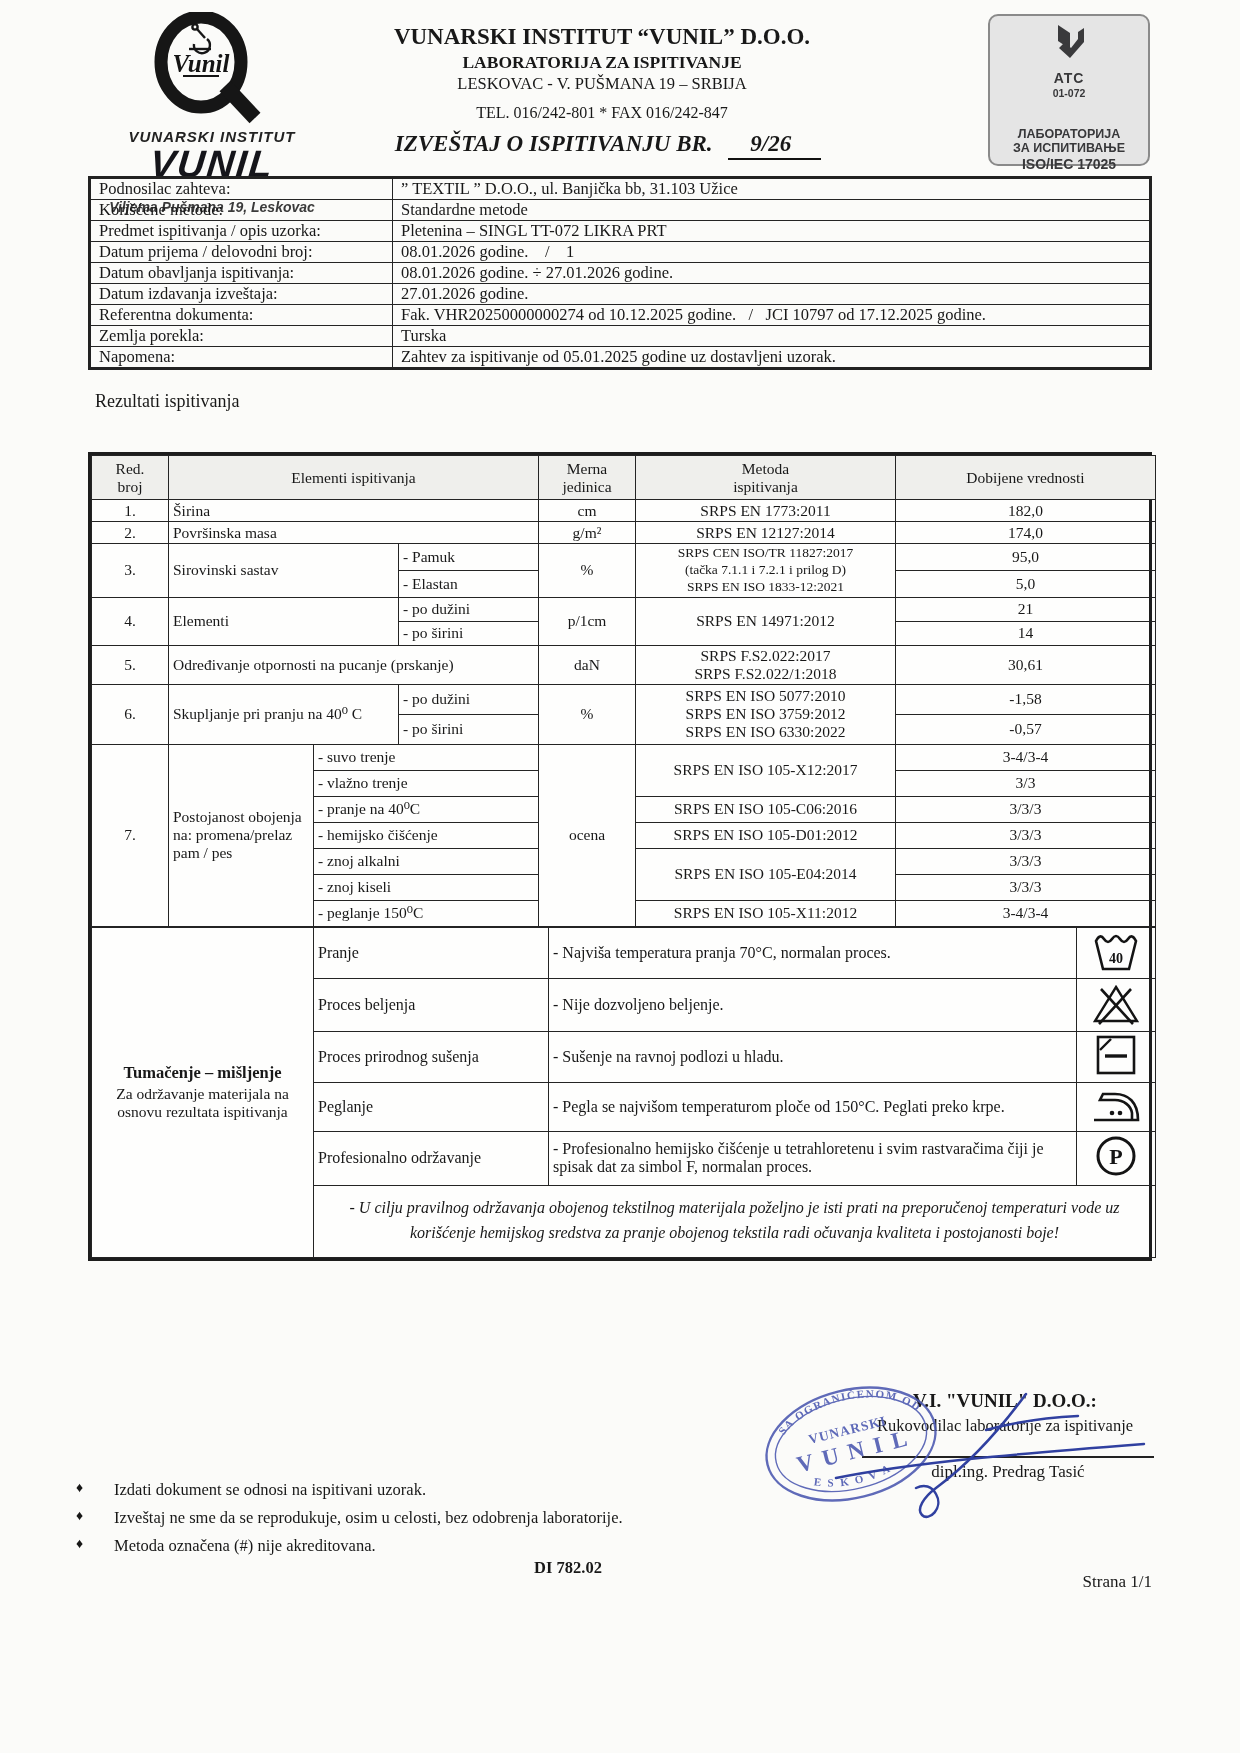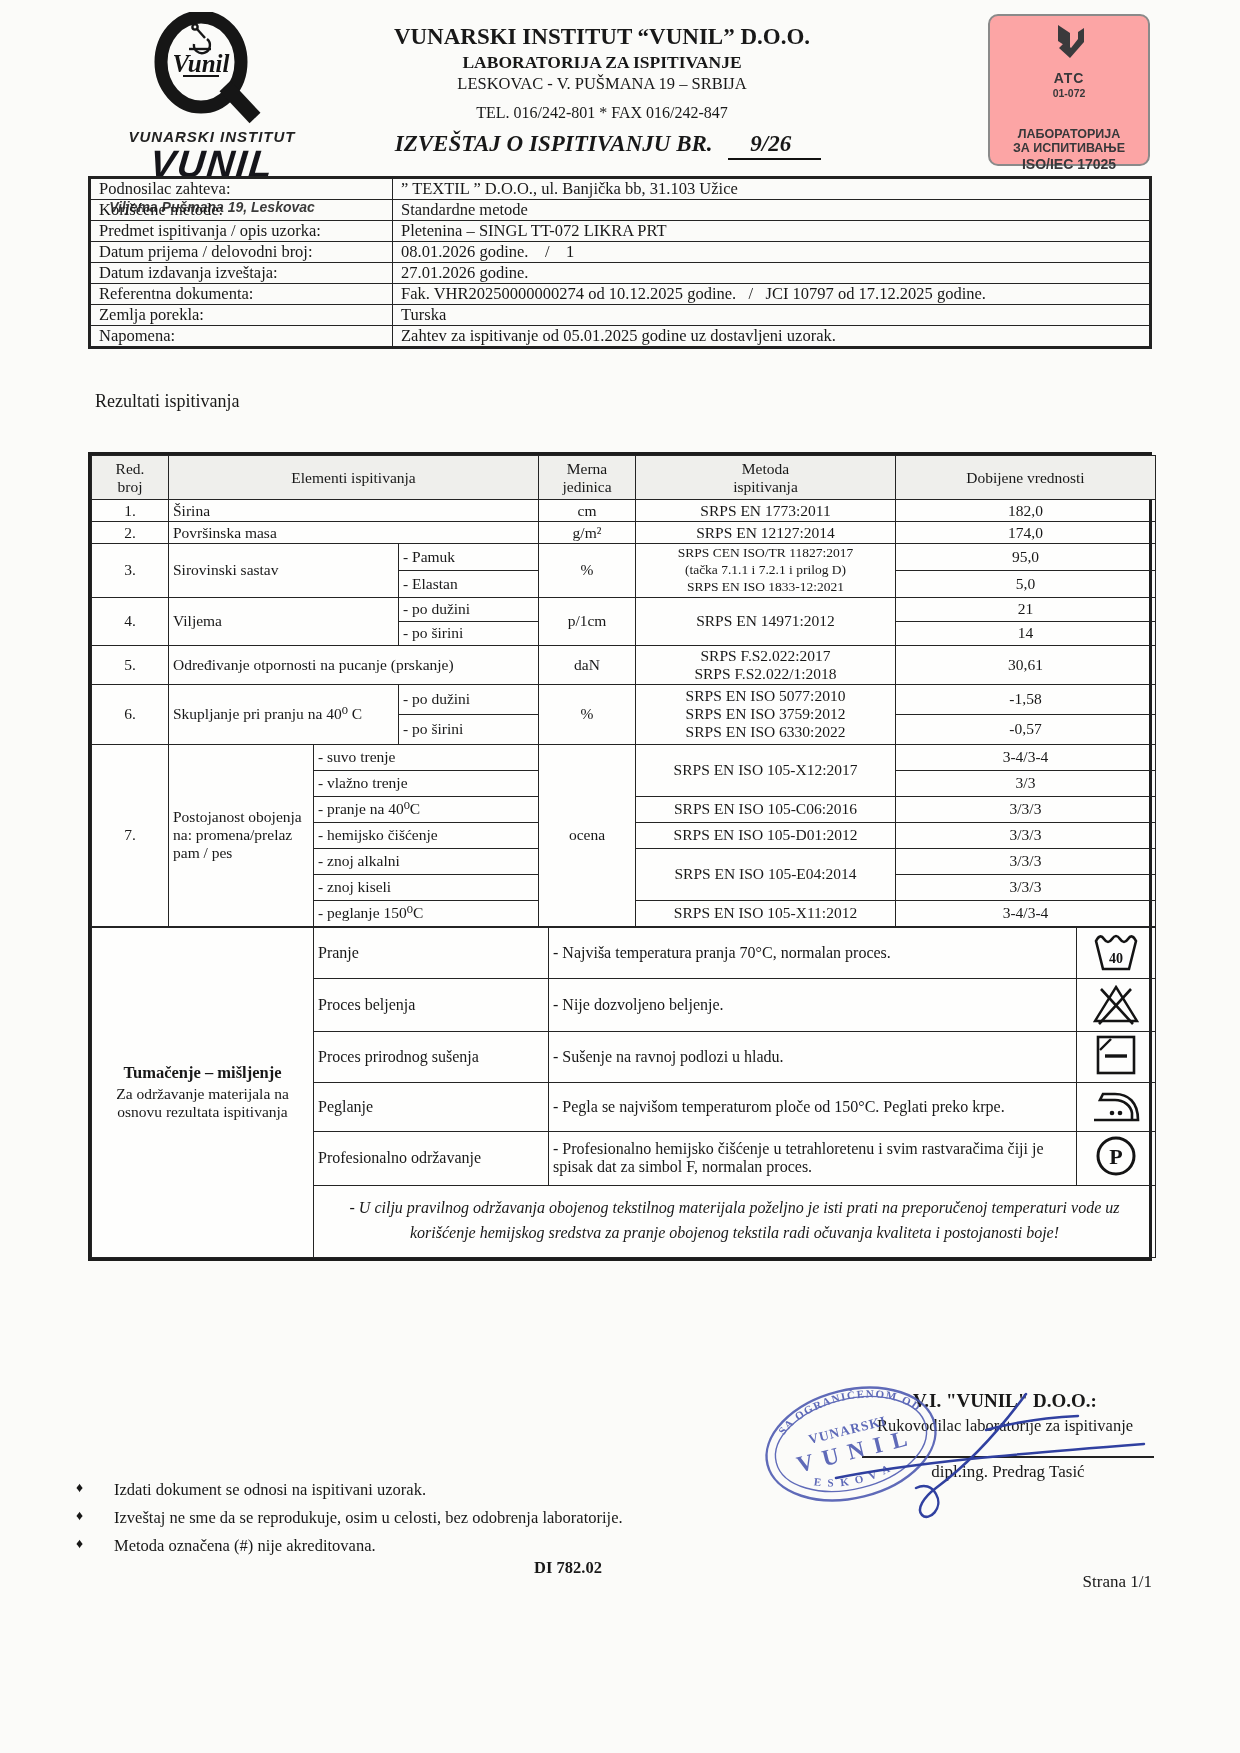--- a/index.html
+++ b/index.html
@@ -17,21 +17,21 @@
   .logo-addr  { font-family:"Liberation Sans",sans-serif; font-style:italic; font-weight:bold; font-size:14px; color:#3a3a3a; margin-top:16px; }
 
   .center-block { left:328px; top:24px; width:548px; text-align:center; }
   .cb1 { font-size:23px; font-weight:bold; }
   .cb2 { font-size:17.5px; font-weight:bold; margin-top:2px; }
   .cb3 { font-size:16.5px; margin-top:1px; }
   .cb4 { font-size:16px; margin-top:10px; }
   .report-title { left:328px; top:131px; width:560px; text-align:center; font-size:23px; font-weight:bold; font-style:italic; }
   .report-no { display:inline-block; border-bottom:2.5px solid #111; padding:0 30px 1px 22px; margin-left:10px; }
 
-  .atc-badge { left:988px; top:14px; width:162px; height:152px; border:2px solid #8a8a8a; border-radius:10px; background:#fca5a5;
+  .atc-badge { left:988px; top:14px; width:162px; height:152px; border:2px solid #8a8a8a; border-radius:10px; background:#e5e5e5;
                text-align:center; font-family:"Liberation Sans",sans-serif; color:#38383a; padding-top:6px; }
   .atc-abbr { font-weight:bold; font-size:14px; letter-spacing:1px; margin-top:-2px; }
   .atc-code { font-size:10.5px; font-weight:bold; margin-top:1px; }
   .atc-l1 { font-size:12.5px; font-weight:bold; margin-top:28px; }
   .atc-l2 { font-size:12.5px; font-weight:bold; }
   .atc-l3 { font-size:14px; font-weight:bold; margin-top:1px; }
 
   
   .info-table { left:88px; top:176px; width:1064px; border-collapse:collapse; border:3px solid #222; }
   .info-table td { border:1.6px solid #242424; font-size:16.5px; height:20.5px; padding:0 8px; white-space:pre-wrap; }
@@ -131,20 +131,24 @@
         <td class="lbl">Korišćene metode:</td>
         <td>Standardne metode</td>
       </tr>
     <tr>
         <td class="lbl">Predmet ispitivanja / opis uzorka:</td>
         <td>Pletenina – SINGL TT-072 LIKRA PRT</td>
       </tr>
     <tr>
         <td class="lbl">Datum prijema / delovodni broj:</td>
         <td>08.01.2026 godine.    /    1</td>
+      </tr>
+    <tr>
+        <td class="lbl">Datum obavljanja ispitivanja:</td>
+        <td>08.01.2026 godine. ÷ 27.01.2026 godine.</td>
       </tr>
     <tr>
         <td class="lbl">Datum izdavanja izveštaja:</td>
         <td>27.01.2026 godine.</td>
       </tr>
     <tr>
         <td class="lbl">Referentna dokumenta:</td>
         <td>Fak. VHR20250000000274 od 10.12.2025 godine.   /   JCI 10797 od 17.12.2025 godine.</td>
       </tr>
     <tr>
@@ -218,21 +222,21 @@
       </td>
       <td class="c">95,0</td>
     </tr>
     <tr class="h24">
       <td class="nm">- Elastan</td>
       <td class="c">5,0</td>
     </tr>
 
     <tr class="h24">
       <td class="num" rowspan="2">4.</td>
-      <td colspan="2" rowspan="2" class="nm">Viljema</td>
+      <td colspan="2" rowspan="2" class="nm">Elementi</td>
       <td class="nm">- po dužini</td>
       <td class="c" rowspan="2">p/1cm</td>
       <td class="meth" rowspan="2">SRPS EN 14971:2012</td>
       <td class="c">21</td>
     </tr>
     <tr class="h24">
       <td class="nm">- po širini</td>
       <td class="c">14</td>
     </tr>
 

